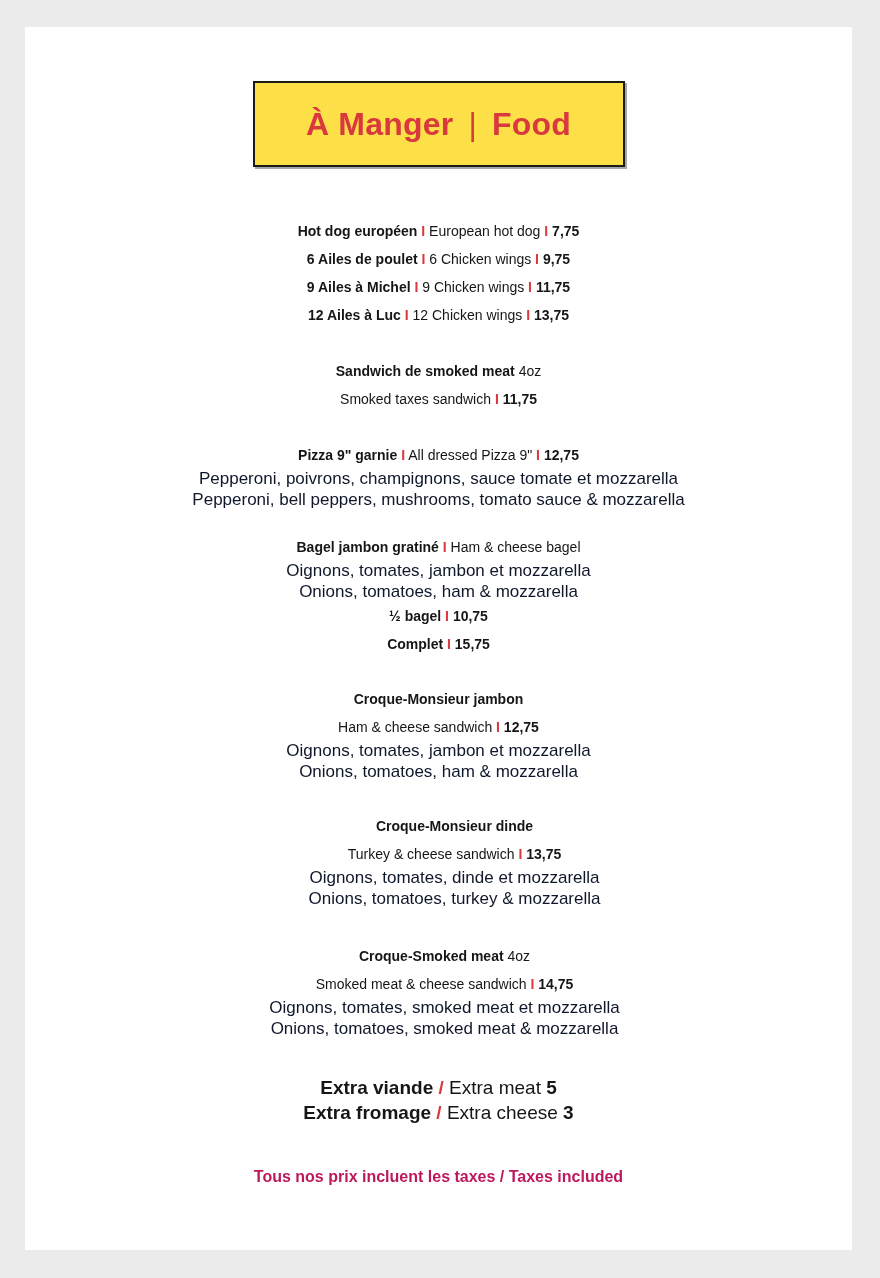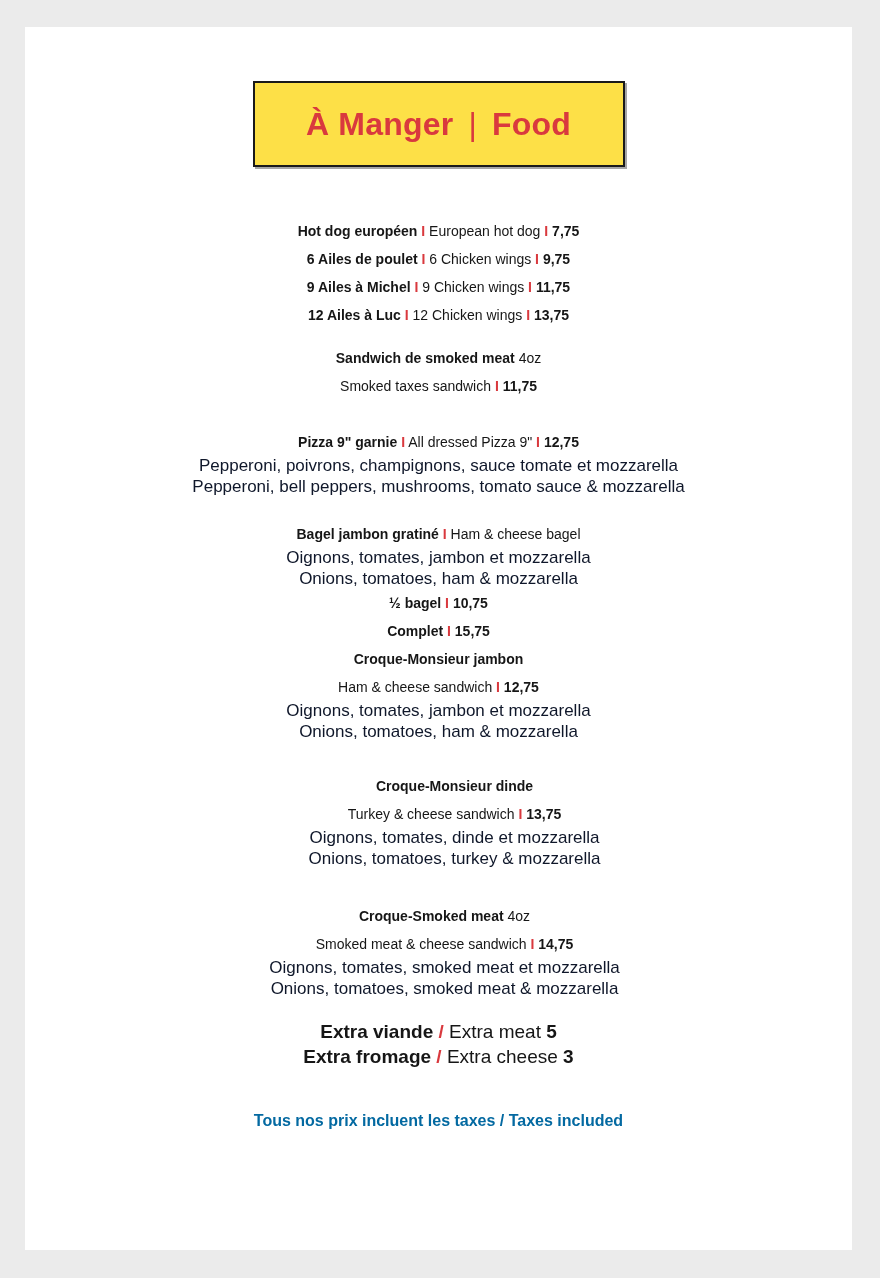--- a/index.html
+++ b/index.html
@@ -43,27 +43,27 @@
     letter-spacing: 0.2px;
     white-space: nowrap;
   }
   .header-title .hsep {
     font-weight: 400;
     padding: 0 6px;
   }
   .menu-section { margin: 0 auto; }
   .sec-hotdog        { margin-top: 50px; }
   .sec-wings         { }
-  .sec-smoked-sandwich { margin-top: 15px; }
+  .sec-smoked-sandwich { margin-top: 28px; }
   .sec-pizza         { margin-top: 28px; }
   .sec-bagel         { margin-top: 23px; }
-  .sec-croque-jambon { }
+  .sec-croque-jambon { margin-top: 27px; }
   .sec-croque-dinde  { margin-top: 30px; padding-left: 32px; }
   .sec-croque-smoked { margin-top: 33px; padding-left: 12px; }
-  .sec-extras        { margin-top: 20px; }
+  .sec-extras        { margin-top: 36px; }
 
   .line { white-space: nowrap; }
   .line.item {
     font-size: 14px;
     line-height: 28px;
   }
   .line.desc {
     font-size: 17px;
     line-height: 20.5px;
     color: #0f172a;
@@ -76,21 +76,21 @@
   .seg-regular { font-weight: 400; }
   .seg-sep {
     font-weight: 700;
     color: #d9393e;
   }
   .footer-note {
     margin-top: 42px;
     font-size: 16px;
     line-height: 20px;
     font-weight: 700;
-    color: #0369a1;
+    color: #be185d;
   }
 </style>
 </head>
 <body>
 
 <div class="paper">
 
   <div class="header-box">
     <div class="header-title">
       <span>À Manger</span>

